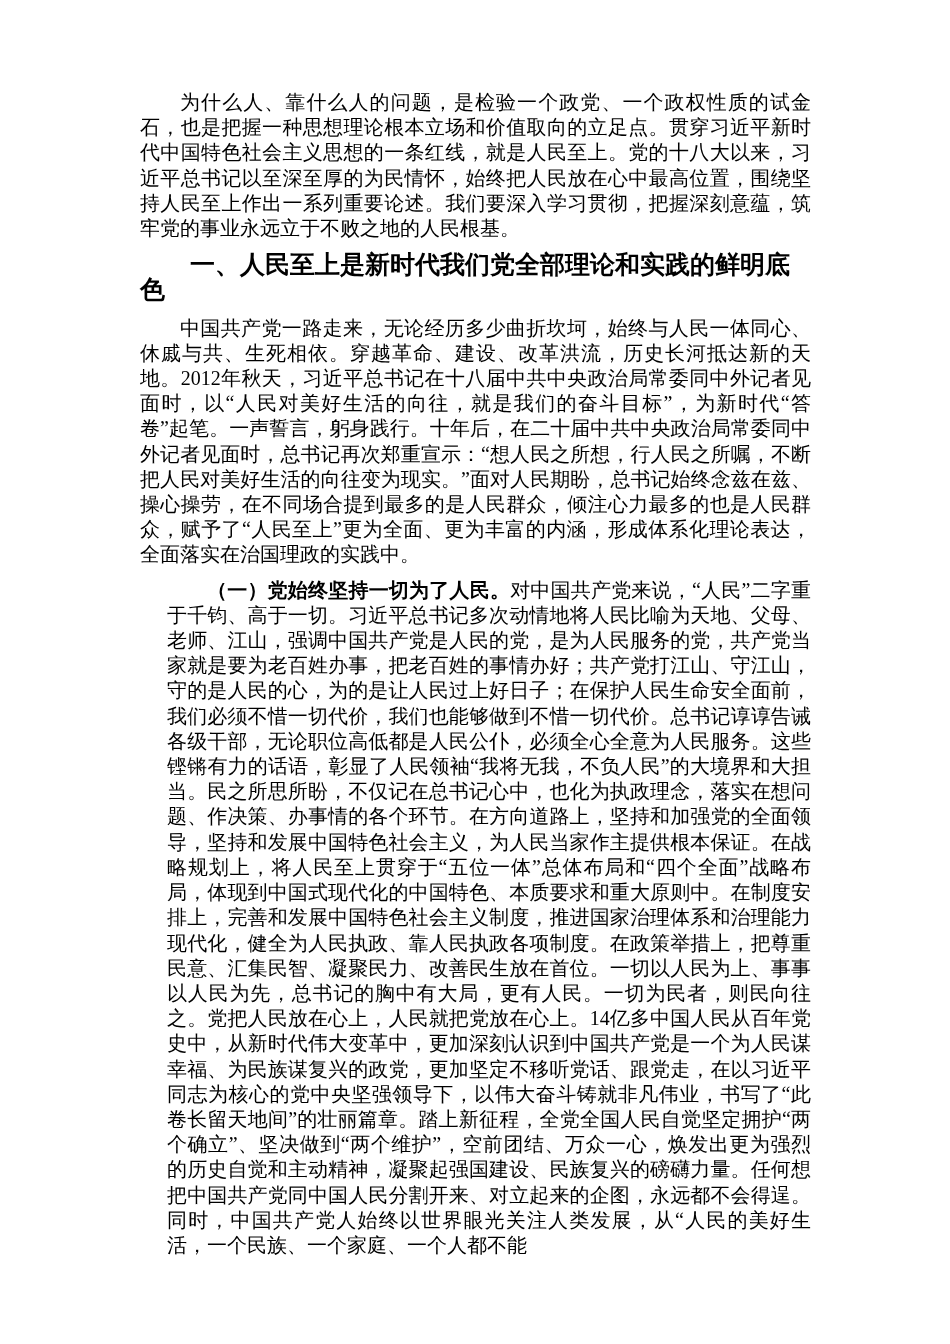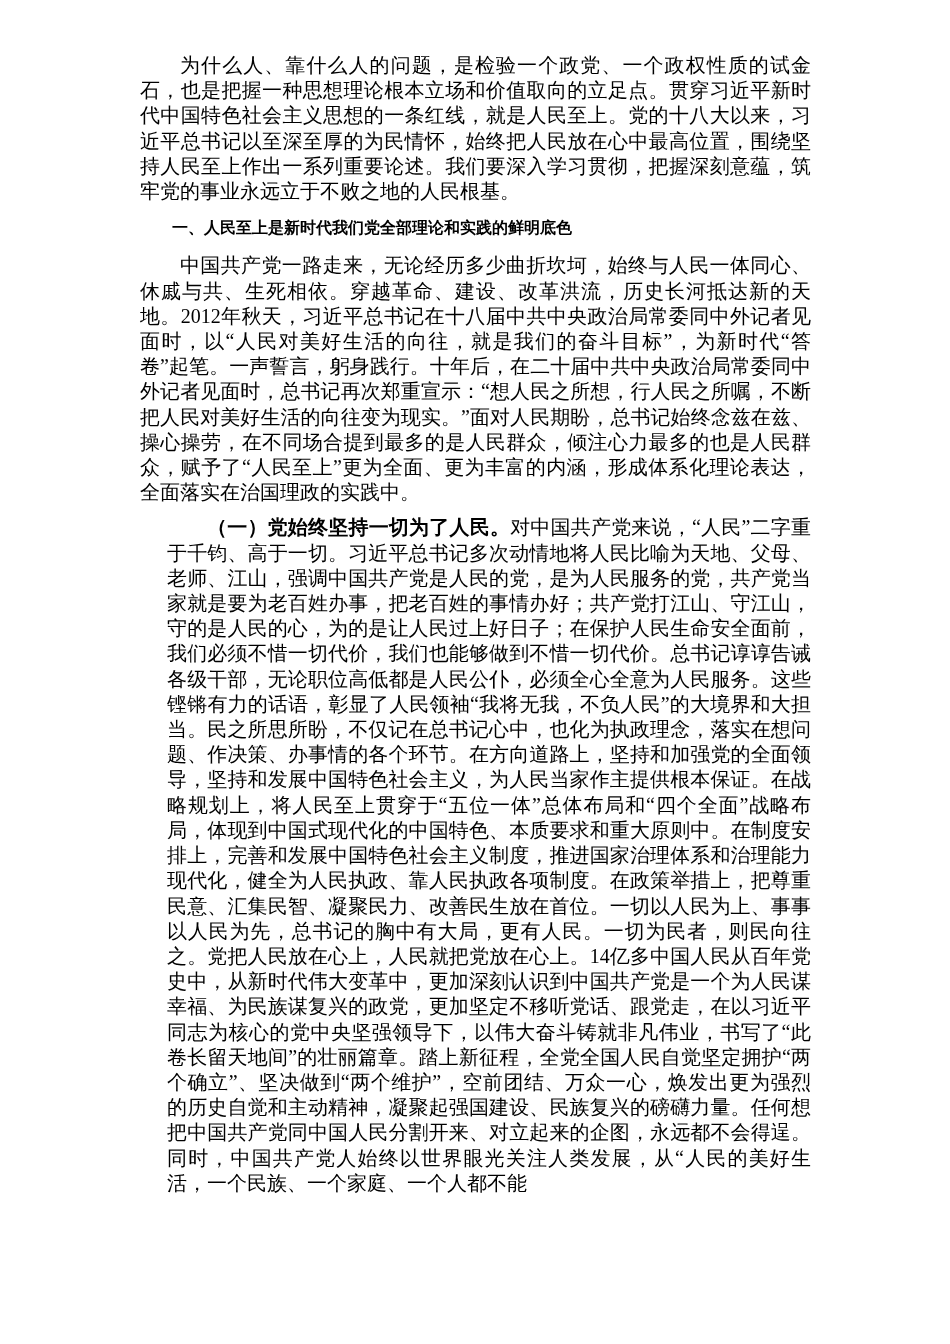--- a/index.html
+++ b/index.html
@@ -6,41 +6,41 @@
     margin: 0;
     padding: 0;
     background: #ffffff;
   }
   .page {
     position: relative;
     width: 950px;
     height: 1344px;
     background: #ffffff;
     box-sizing: border-box;
-    padding: 53px 139px 40px 140px;
+    padding: 90px 139px 40px 140px;
     overflow: hidden;
     font-family: "Liberation Serif", "DejaVu Serif", serif;
     color: #000000;
   }
   .para {
     margin: 0;
     font-size: 20px;
     line-height: 25.2px;
     text-align: justify;
     text-justify: inter-ideograph;
     text-indent: 2em;
     word-break: break-all;
   }
   .para.spaced {
     margin-top: 10px;
     margin-left: 27px;
   }
   .heading {
     margin: 11px 0 13px 0;
-    font-size: 16px;
+    font-size: 25px;
     line-height: 25.2px;
     font-weight: bold;
     text-indent: 2em;
     text-align: left;
     word-break: break-all;
   }
   .lead {
     font-weight: bold;
   }
 </style>

